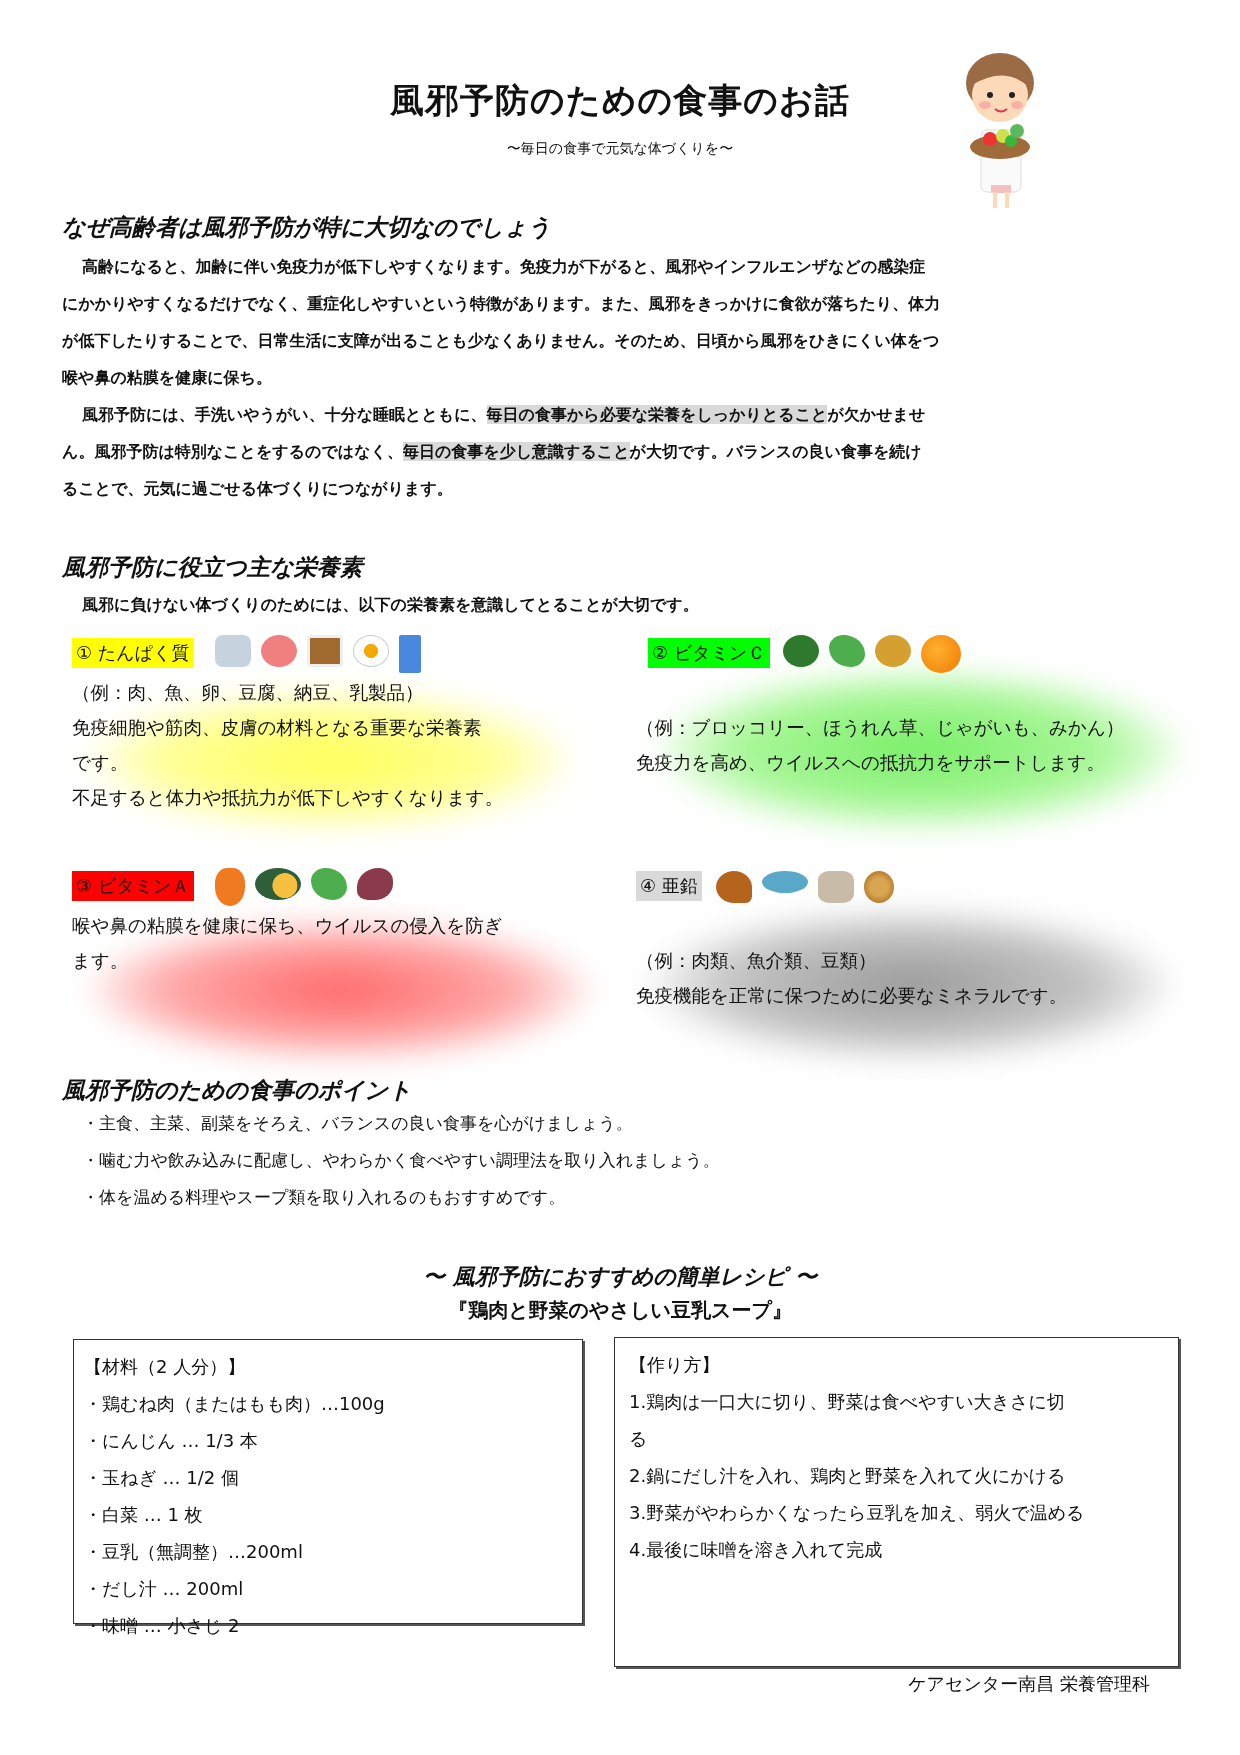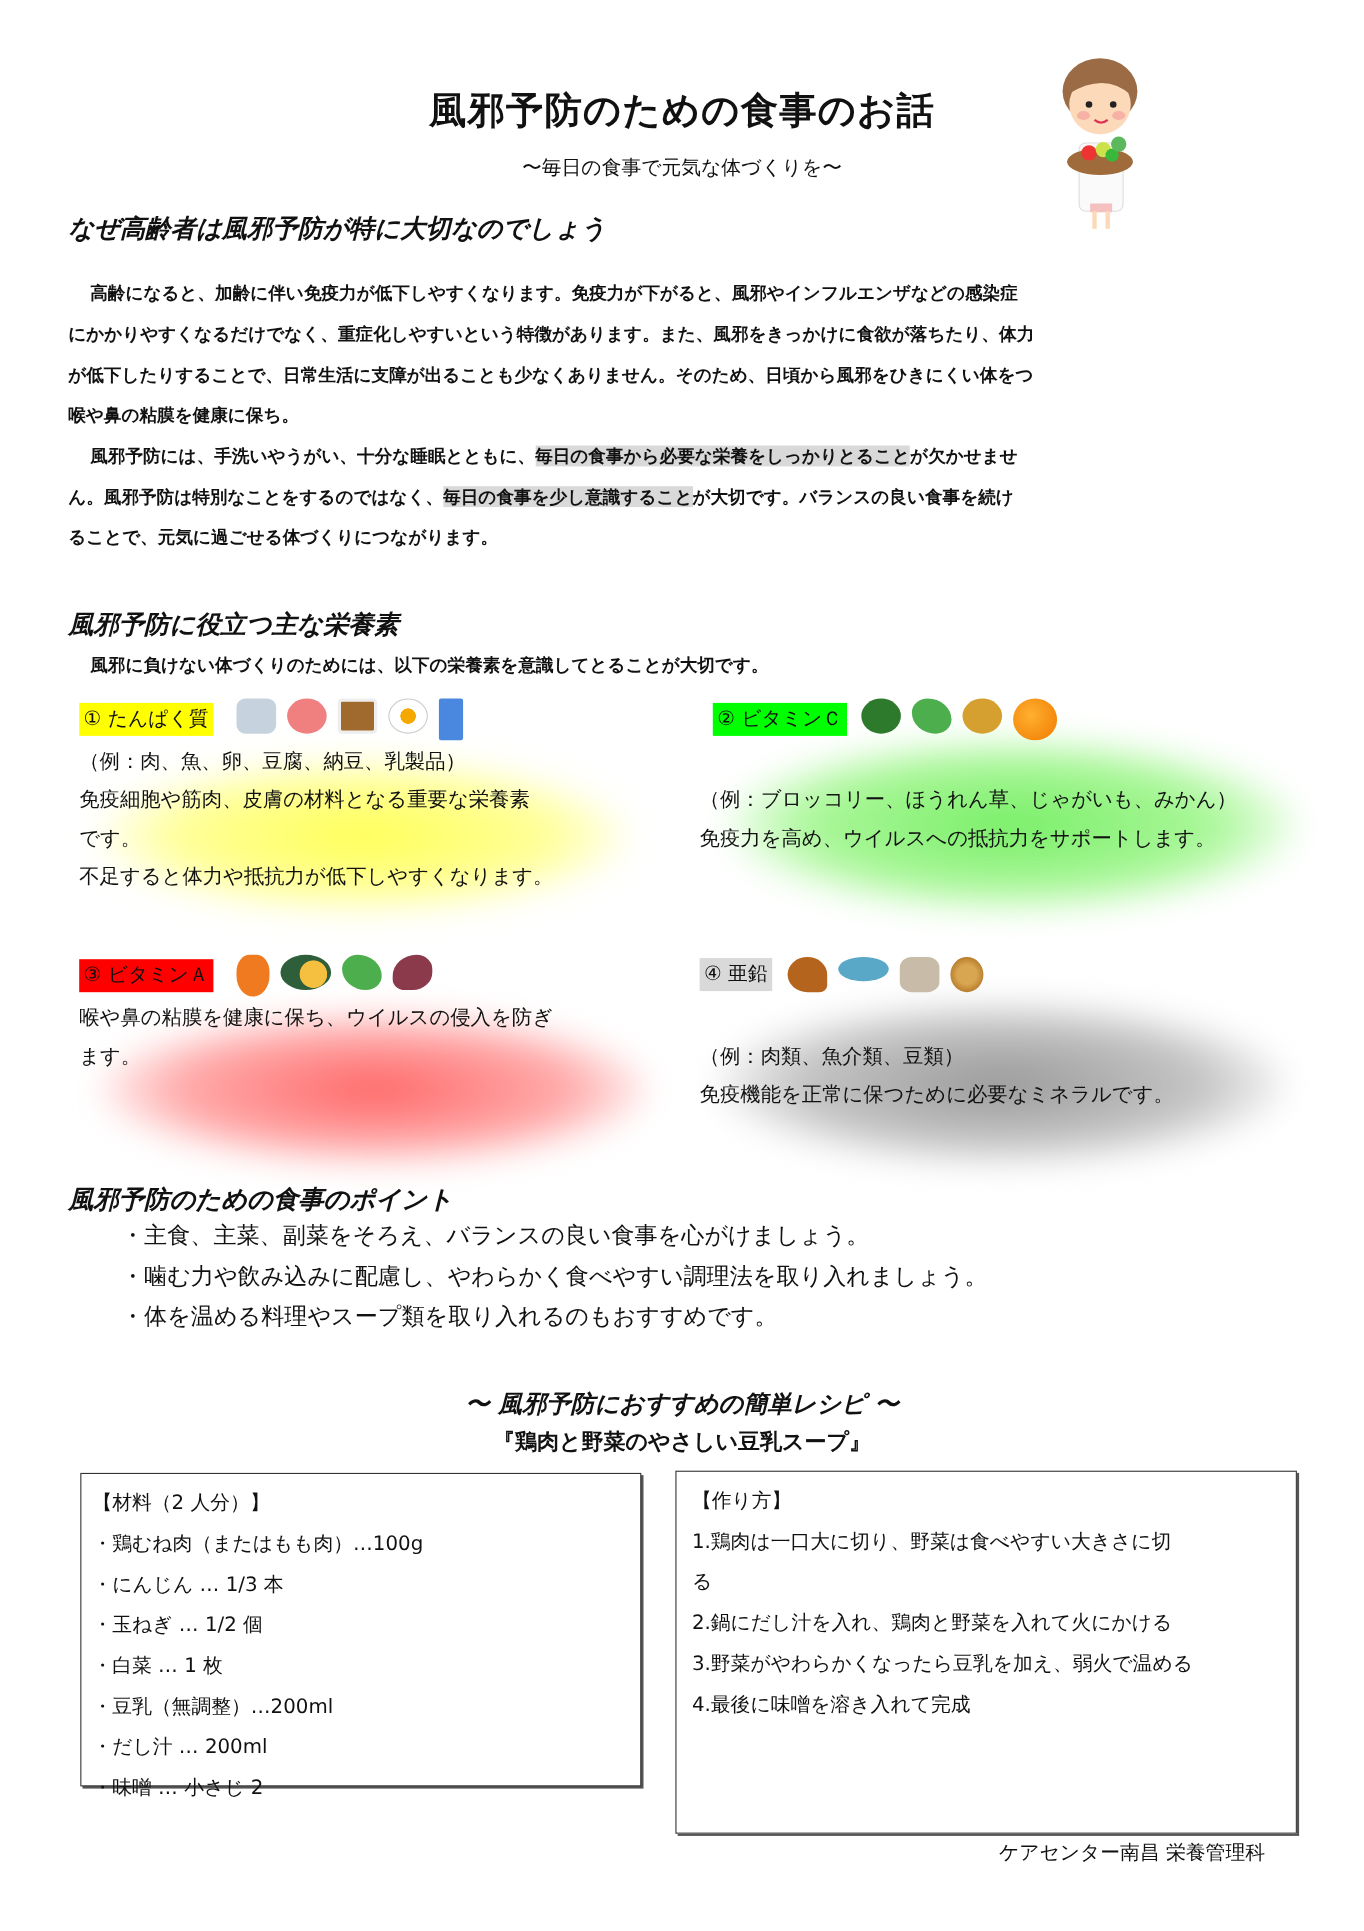--- a/index.html
+++ b/index.html
@@ -1,30 +1,30 @@
 <!DOCTYPE html>
 <html><head>
 <meta charset="utf-8">
 <style>
   * { box-sizing: border-box; margin: 0; padding: 0; }
   html, body { width: 1240px; height: 1755px; background: #ffffff; }
   body { position: relative; font-family: "DejaVu Sans", "Liberation Sans", sans-serif; color: #111; overflow: hidden; }
   .abs { position: absolute; }
   .title { left: 0; width: 1240px; top: 78px; text-align: center; font-size: 34px; font-weight: bold; letter-spacing: 1px; }
-  .subtitle { left: 0; width: 1240px; top: 140px; text-align: center; font-size: 18px; }
+  .subtitle { left: 0; width: 1240px; top: 140px; text-align: center; font-size: 14px; }
   .h2 { font-size: 23px; font-weight: bold; font-style: italic; left: 62px; }
   .body-text { left: 62px; width: 1118px; font-size: 16px; line-height: 37px; font-weight: bold; }
   .hl { background: #d9d9d9; }
   .indent { display: inline-block; width: 20px; }
   .nut { font-size: 18.5px; line-height: 35px; }
   .nut-label { display: inline-block; padding: 1px 4px; line-height: 28px; font-size: 18px; }
   .blob { position: absolute; border-radius: 50%; filter: blur(14px); }
   .icons { display: inline-flex; gap: 10px; vertical-align: middle; margin-left: 16px; }
   .ic { display: inline-block; width: 36px; height: 32px; border-radius: 50%; }
-  .bullet { font-size: 21px; line-height: 37px; left: 82px; margin-left: 28px; }
+  .bullet { font-size: 17px; line-height: 37px; left: 82px; }
   .recipe-title { left: 0; width: 1240px; text-align: center; font-weight: bold; }
   .box { border: 1.5px solid #333; box-shadow: 2px 2px 0 #555; }
   .box-line { font-size: 18px; line-height: 37px; }
 </style>
 </head>
 <body>
 
 <div class="abs title">風邪予防のための食事のお話</div>
 <div class="abs subtitle">〜毎日の食事で元気な体づくりを〜</div>
 
@@ -43,21 +43,21 @@
     <circle cx="45" cy="104" r="7" fill="#e33"></circle>
       <circle cx="58" cy="101" r="7" fill="#cde24a"></circle>
       <circle cx="66" cy="106" r="6" fill="#38b83a"></circle>
       <circle cx="72" cy="96" r="7" fill="#5cb85c"></circle>
     <rect x="46" y="150" width="20" height="8" fill="#f4c0c0"></rect>
     <rect x="48" y="157" width="4" height="16" fill="#fcd9b8"></rect>
       <rect x="60" y="157" width="4" height="16" fill="#fcd9b8"></rect>
   </svg>
 </div>
 
-<div class="abs h2" style="top:192px;">なぜ高齢者は風邪予防が特に大切なのでしょう</div>
+<div class="abs h2" style="top:212px;">なぜ高齢者は風邪予防が特に大切なのでしょう</div>
 <div class="abs body-text" style="top:248px;">
   <div><span class="indent"></span><span>高齢になると、加齢に伴い免疫力が低下しやすくなります。免疫力が下がると、風邪やインフルエンザなどの感染症</span></div>
   <div>にかかりやすくなるだけでなく、重症化しやすいという特徴があります。また、風邪をきっかけに食欲が落ちたり、体力</div>
   <div>が低下したりすることで、日常生活に支障が出ることも少なくありません。そのため、日頃から風邪をひきにくい体をつ</div>
   <div>喉や鼻の粘膜を健康に保ち。</div>
   <div><span class="indent"></span><span>風邪予防には、手洗いやうがい、十分な睡眠とともに、</span><span class="hl">毎日の食事から必要な栄養をしっかりとること</span><span>が欠かせませ</span></div>
   <div><span>ん。風邪予防は特別なことをするのではなく、</span><span class="hl">毎日の食事を少し意識すること</span><span>が大切です。バランスの良い食事を続け</span></div>
   <div>ることで、元気に過ごせる体づくりにつながります。</div>
 </div>
 

